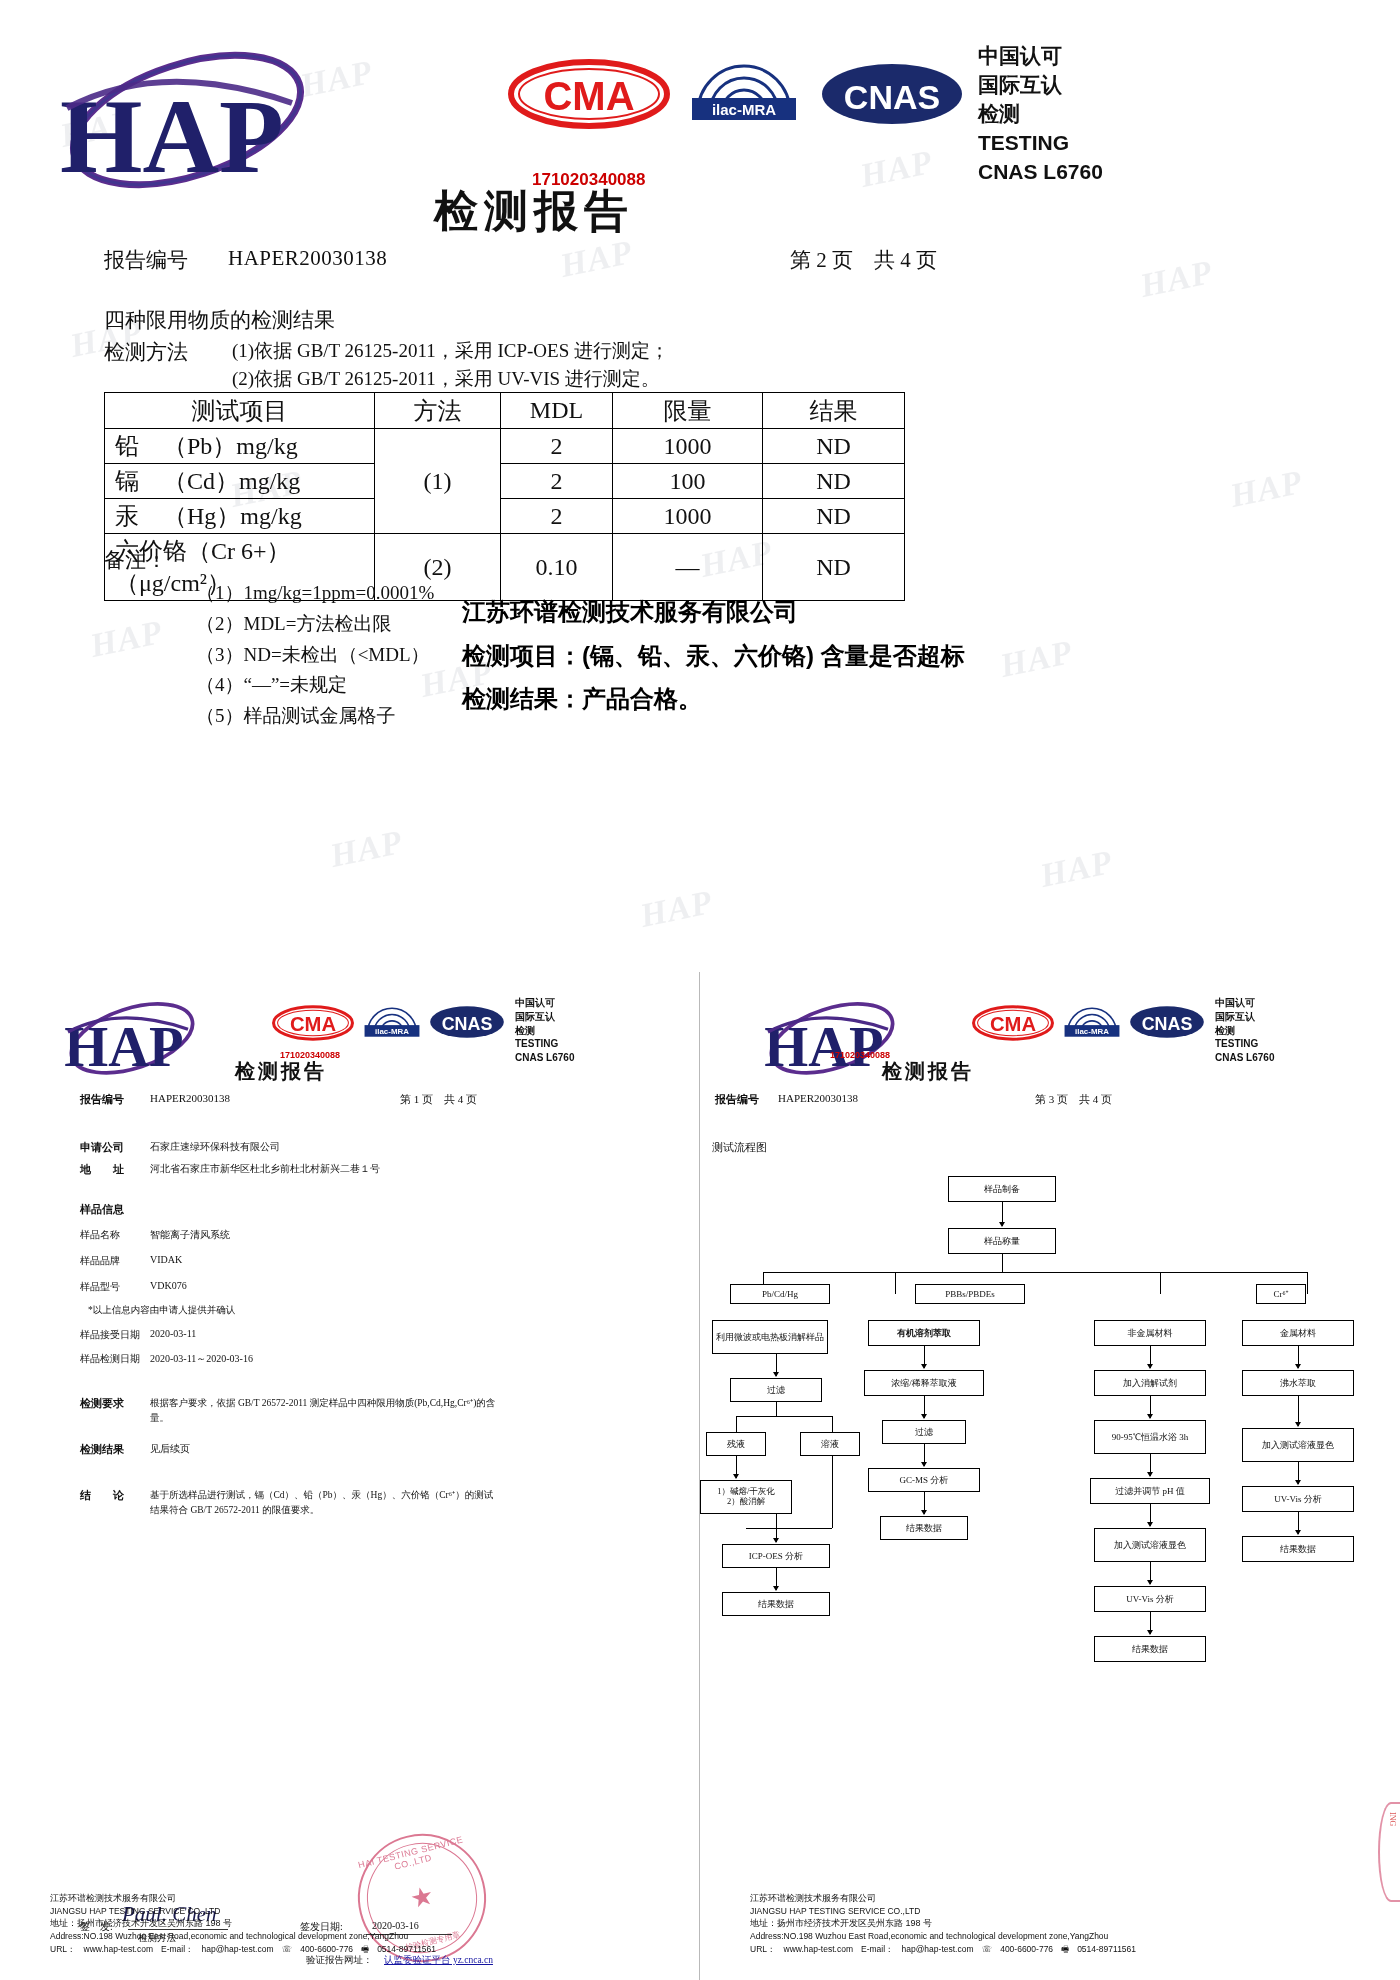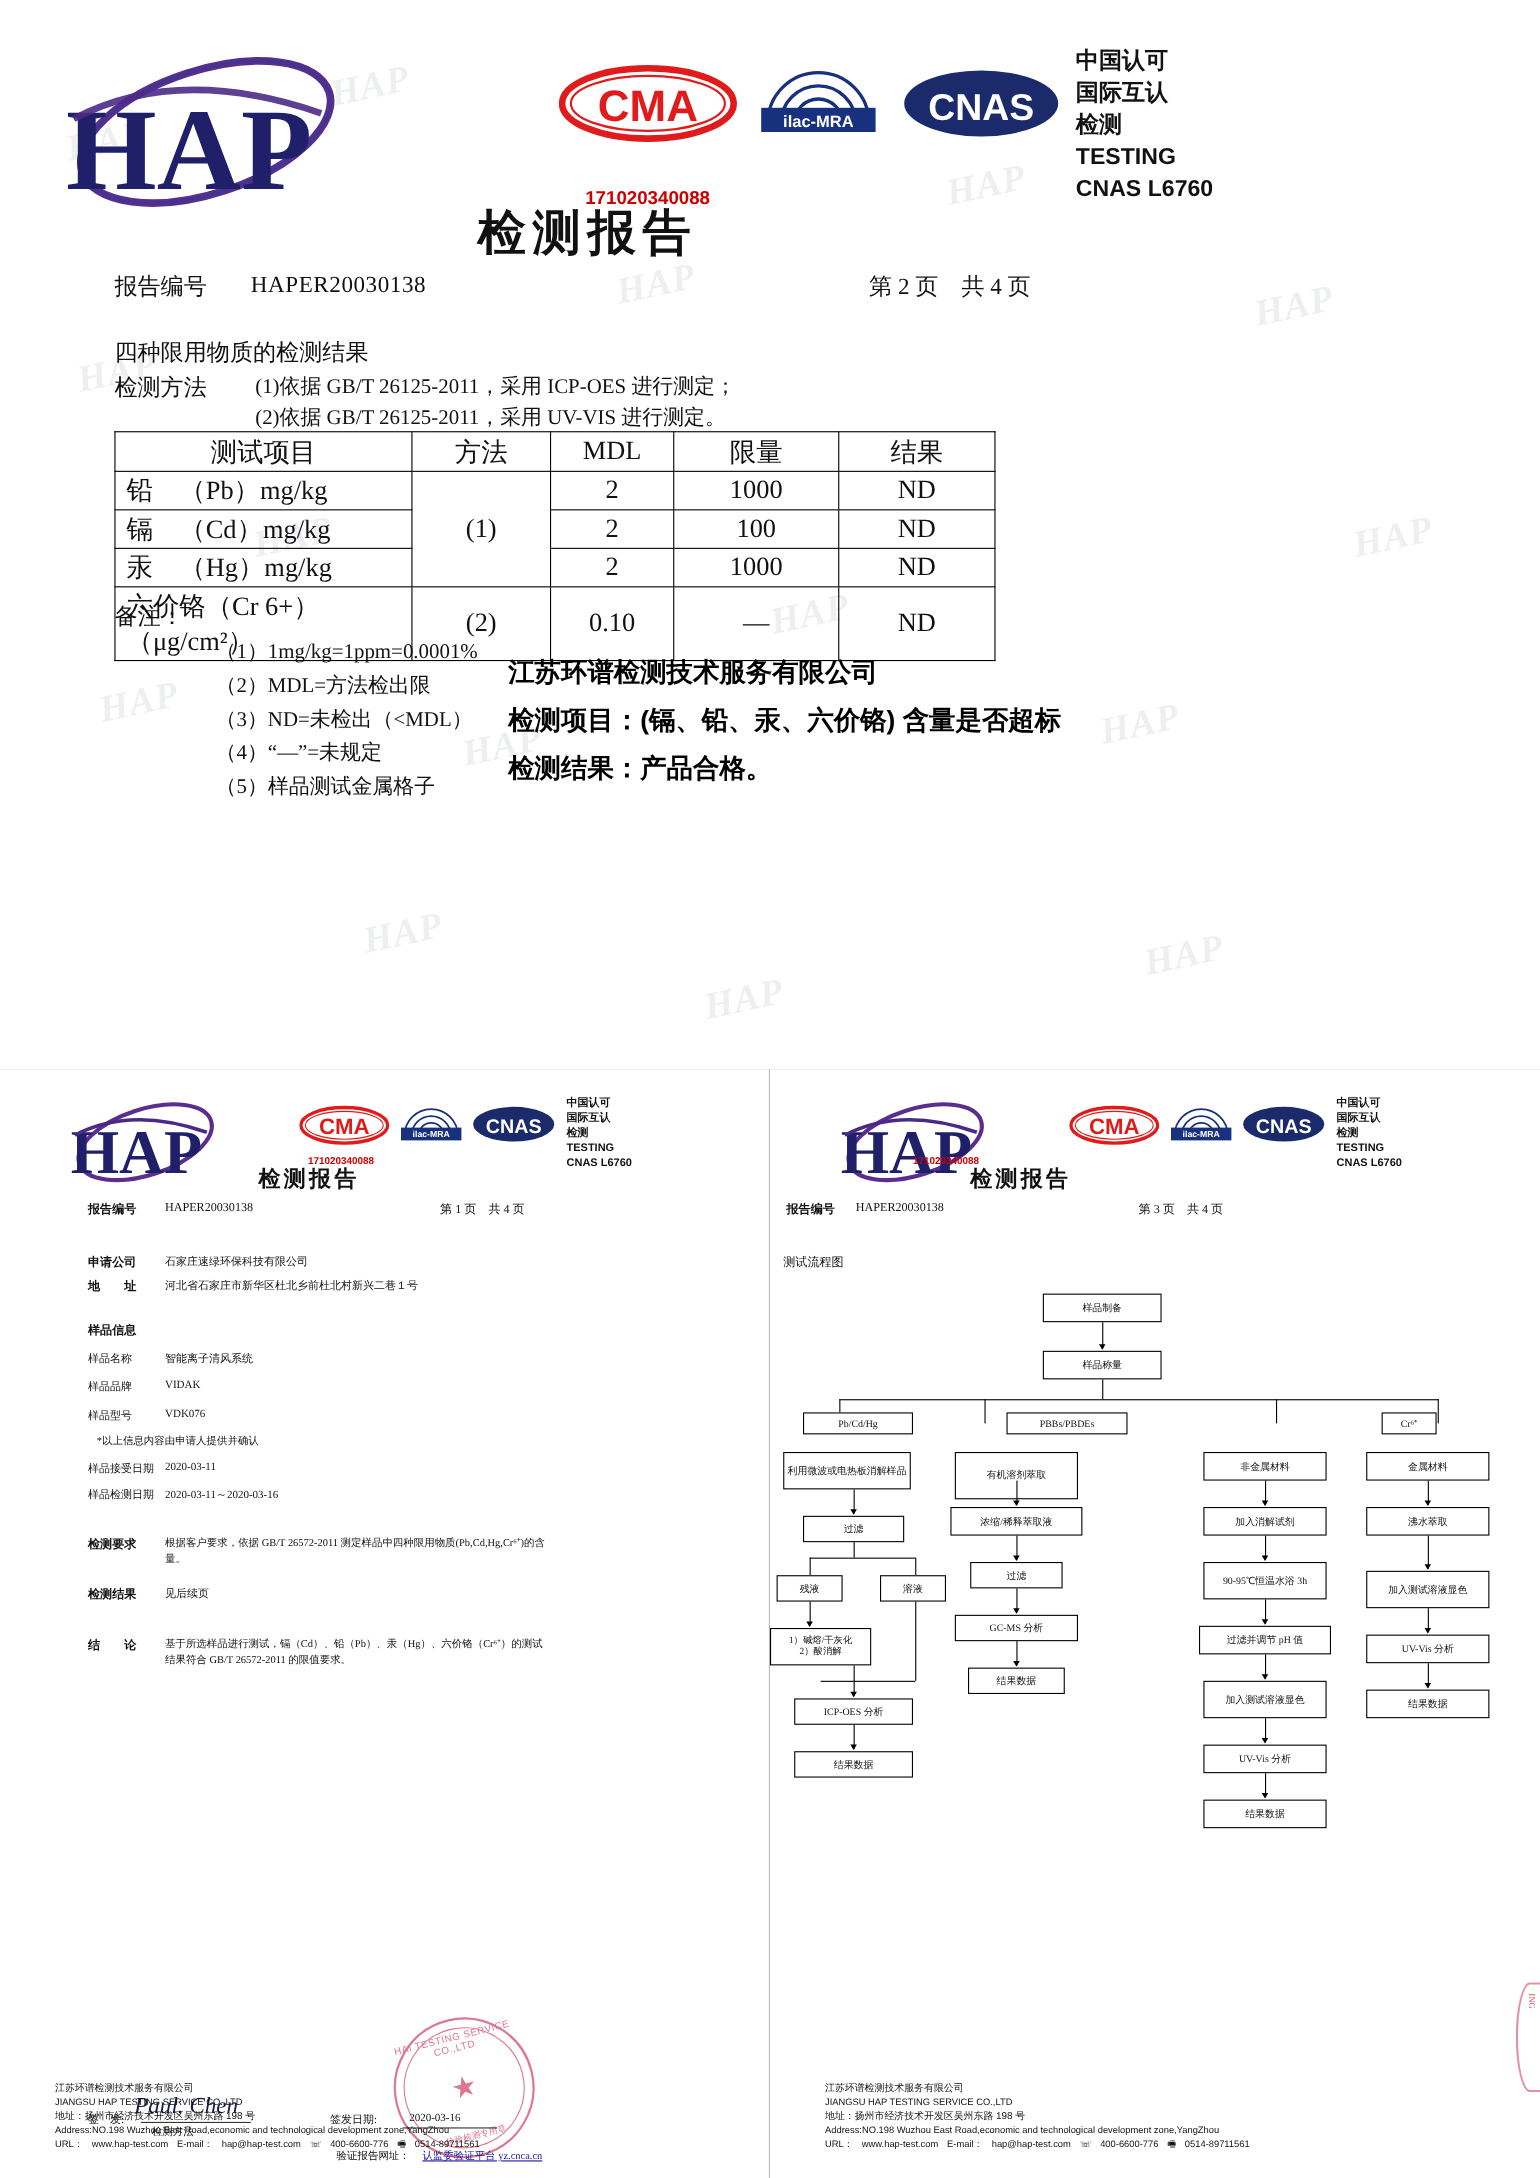--- a/index.html
+++ b/index.html
@@ -529,21 +529,21 @@
       </div>
       <div class="vline" style="left:76px; top:542px; height:28px;"></div>
       <div class="hline" style="left:46px; top:556px; width:86px;"></div>
       <div class="vline" style="left:132px; top:484px; height:72px;"></div>
       <div class="arrowd" style="left:73px; top:566px;"></div>
       <div class="flowbox" style="left:22px; top:572px; width:108px; height:24px;">ICP-OES 分析</div>
       <div class="vline" style="left:76px; top:596px; height:22px;"></div>
       <div class="arrowd" style="left:73px; top:614px;"></div>
       <div class="flowbox" style="left:22px; top:620px; width:108px; height:24px;">结果数据</div>
 
-      <div class="flowbox" style="left:168px; top:348px; width:112px; height:43px;">有机溶剂萃取</div>
+      <div class="flowbox" style="left:168px; top:348px; width:112px; height:26px;font-weight:bold;">有机溶剂萃取</div>
       <div class="vline" style="left:224px; top:374px; height:22px;"></div>
       <div class="arrowd" style="left:221px; top:392px;"></div>
       <div class="flowbox" style="left:164px; top:398px; width:120px; height:26px;">浓缩/稀释萃取液</div>
       <div class="vline" style="left:224px; top:424px; height:22px;"></div>
       <div class="arrowd" style="left:221px; top:442px;"></div>
       <div class="flowbox" style="left:182px; top:448px; width:84px; height:24px;">过滤</div>
       <div class="vline" style="left:224px; top:472px; height:22px;"></div>
       <div class="arrowd" style="left:221px; top:490px;"></div>
       <div class="flowbox" style="left:168px; top:496px; width:112px; height:24px;">GC-MS 分析</div>
       <div class="vline" style="left:224px; top:520px; height:22px;"></div>

